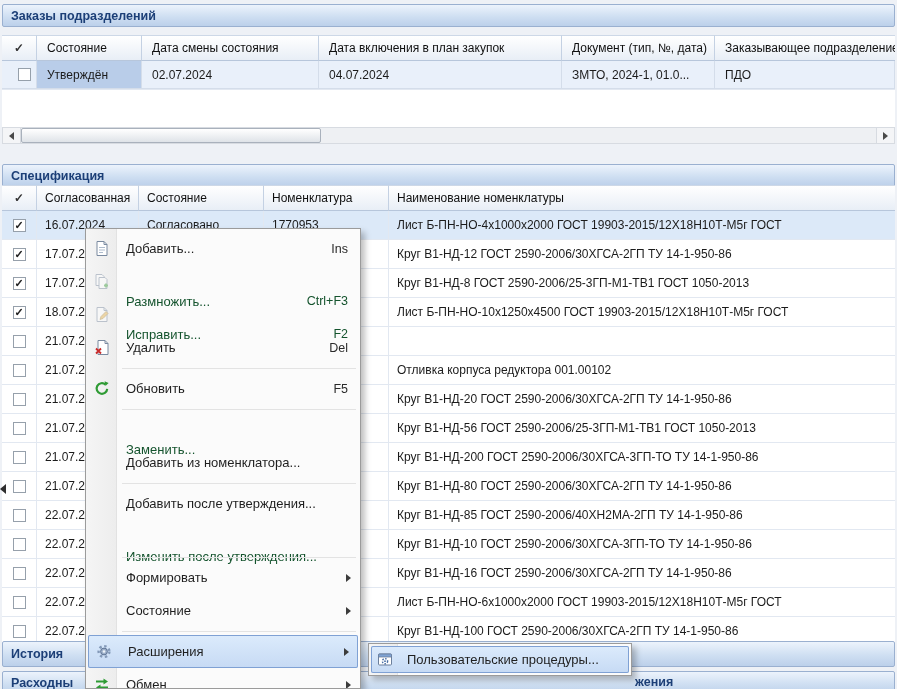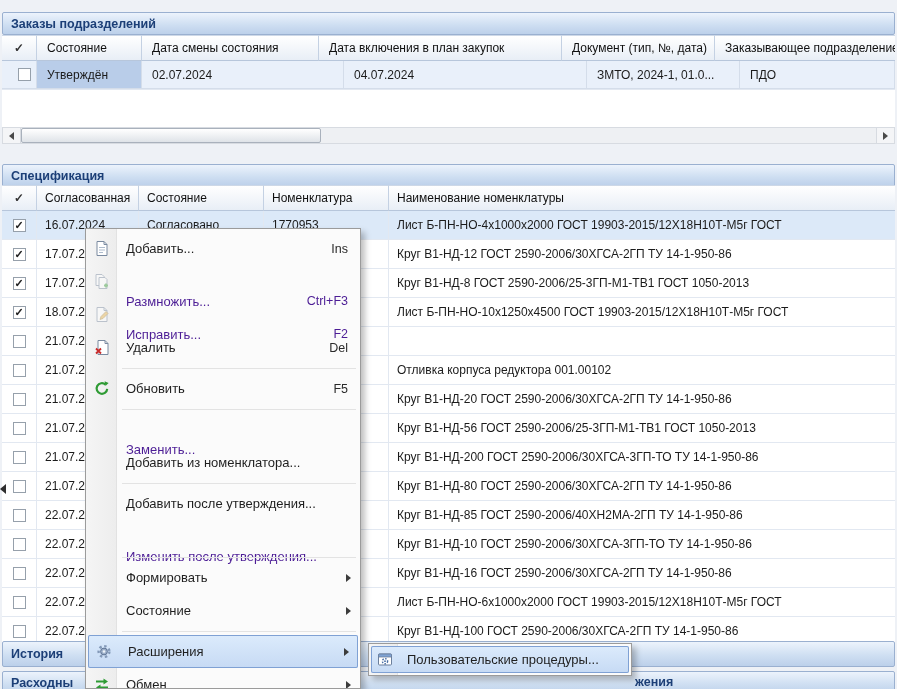--- a/index.html
+++ b/index.html
@@ -70,21 +70,21 @@
     content:""; position:absolute; left:0; top:0; bottom:0; width:30px;
     background:linear-gradient(90deg,#f5f5f5,#ededed); border-right:1px solid #e2e2e2;
   }
   .mi {
     position:relative; height:33px; display:flex; align-items:center;
     padding:0 12px 0 40px; font-size:13px; color:#1f1f1f;
   }
   .mi-icon { position:absolute; left:7px; top:50%; transform:translateY(-50%); width:17px; height:17px; display:flex; align-items:center; justify-content:center; }
   .mi-label { white-space:nowrap; overflow:hidden; }
   .mi-short { margin-left:auto; font-size:12.5px; color:#2a2a2a; padding-left:10px; }
-  .mi.disabled .mi-label, .mi.disabled .mi-short { color:#4c1d95;margin-top:39px; }
+  .mi.disabled .mi-label, .mi.disabled .mi-short { color:#14532d;margin-top:39px; }
   .mi.disabled .mi-icon { opacity:.45; }
   .mi-arrow {
     position:absolute; right:9px; top:50%; transform:translateY(-50%);
     width:0; height:0; border-top:4px solid transparent; border-bottom:4px solid transparent; border-left:5px solid #3c3c3c;
   }
   .mi.hl {
     margin:0 2px; border-radius:2px;
     background:linear-gradient(180deg,#dcebfc,#c6daf4);
     box-shadow:inset 0 0 0 1px #7fa1d4;
   }
@@ -111,21 +111,21 @@
   .collapse-arrow {
     position:absolute; left:0; top:484px; width:0; height:0;
     border-top:5px solid transparent; border-bottom:5px solid transparent; border-right:6px solid #2e2e2e;
   }
 </style>
 </head>
 <body>
 
 <div class="screen">
 
-  <div class="ptitle" style="top:12px">
+  <div class="ptitle" style="top:4px">
     <span>Заказы подразделений</span>
   </div>
 
   <div class="ghead" style="top:35px">
     <div class="hc center" style="width:35px">
       <span class="hcheck">✓</span>
     </div>
     <div class="hc" style="width:105px">
       <span>Состояние</span>
     </div>
@@ -141,21 +141,21 @@
     <div class="hc" style="flex:1; border-right:none">
       <span>Заказывающее подразделение</span>
     </div>
   </div>
 
   <div class="grow orow" style="position:absolute; left:2px; top:61px; width:893px;">
     <div class="rc center" style="width:35px">
       <span class="cbx"></span>
     </div>
     <div class="rc cell-focused" style="width:105px">Утверждён</div>
-    <div class="rc" style="width:202px">02.07.2024</div>
+    <div class="rc" style="width:177px">02.07.2024</div>
     <div class="rc" style="width:243px">04.07.2024</div>
     <div class="rc" style="width:153px">ЗМТО, 2024-1, 01.0...</div>
     <div class="rc last">ПДО</div>
   </div>
 
   <div class="orders-fill" style="top:90px; height:37px"></div>
 
   <div class="hscroll" style="top:127px">
     <div class="sbtn left">
         <span class="tri-left"></span>

